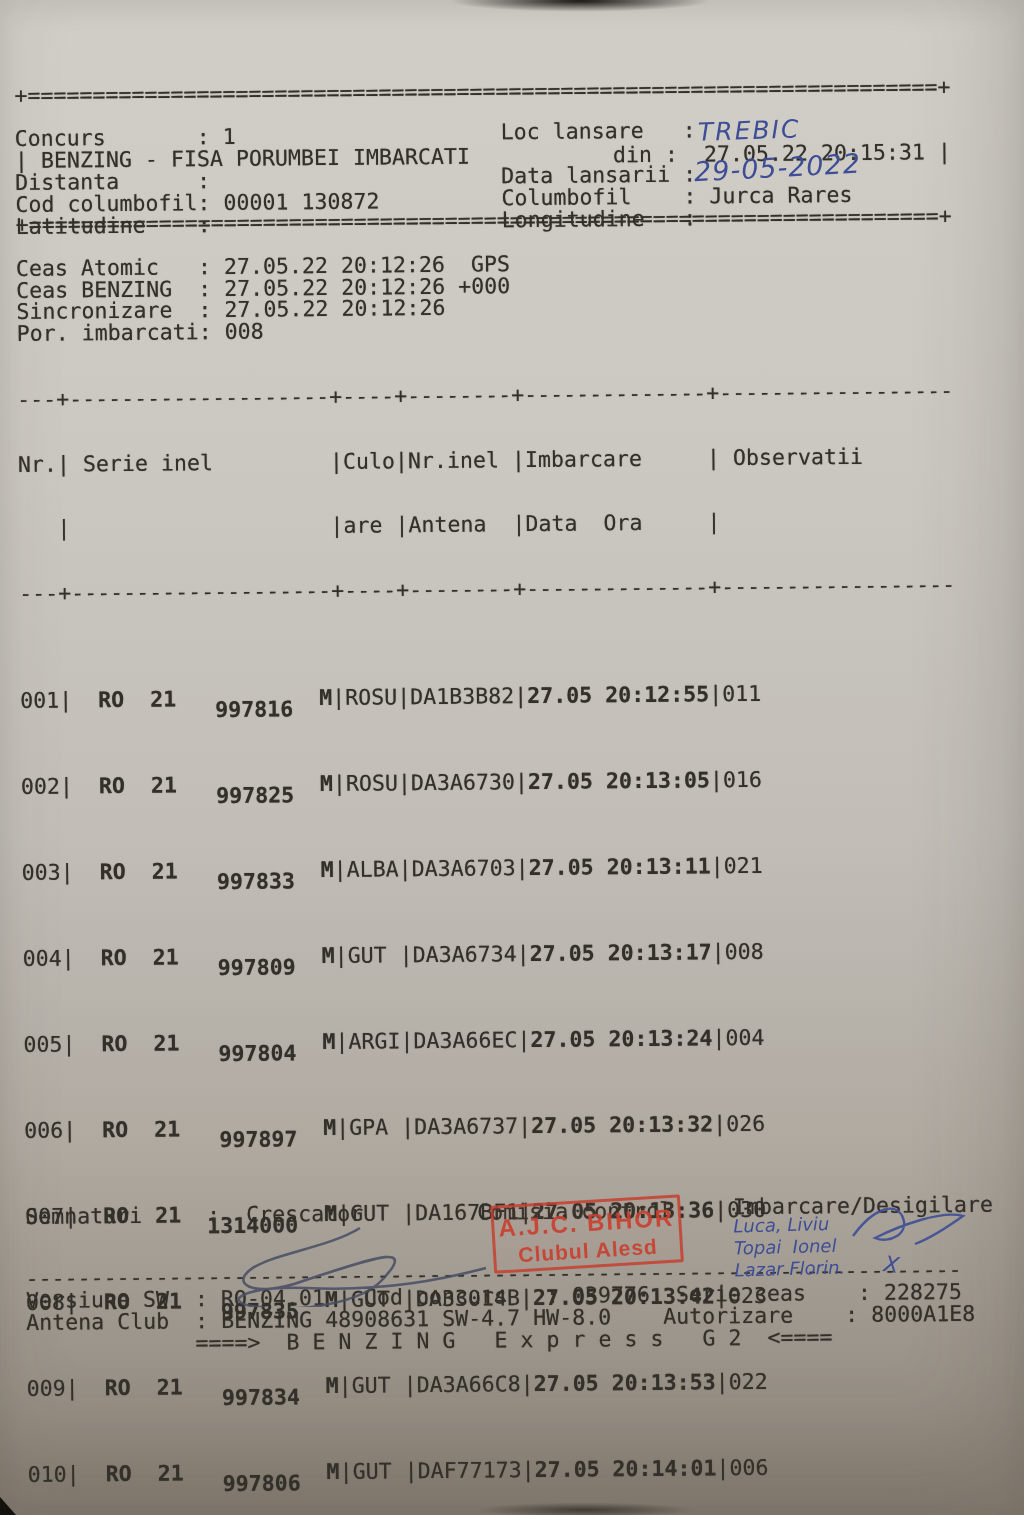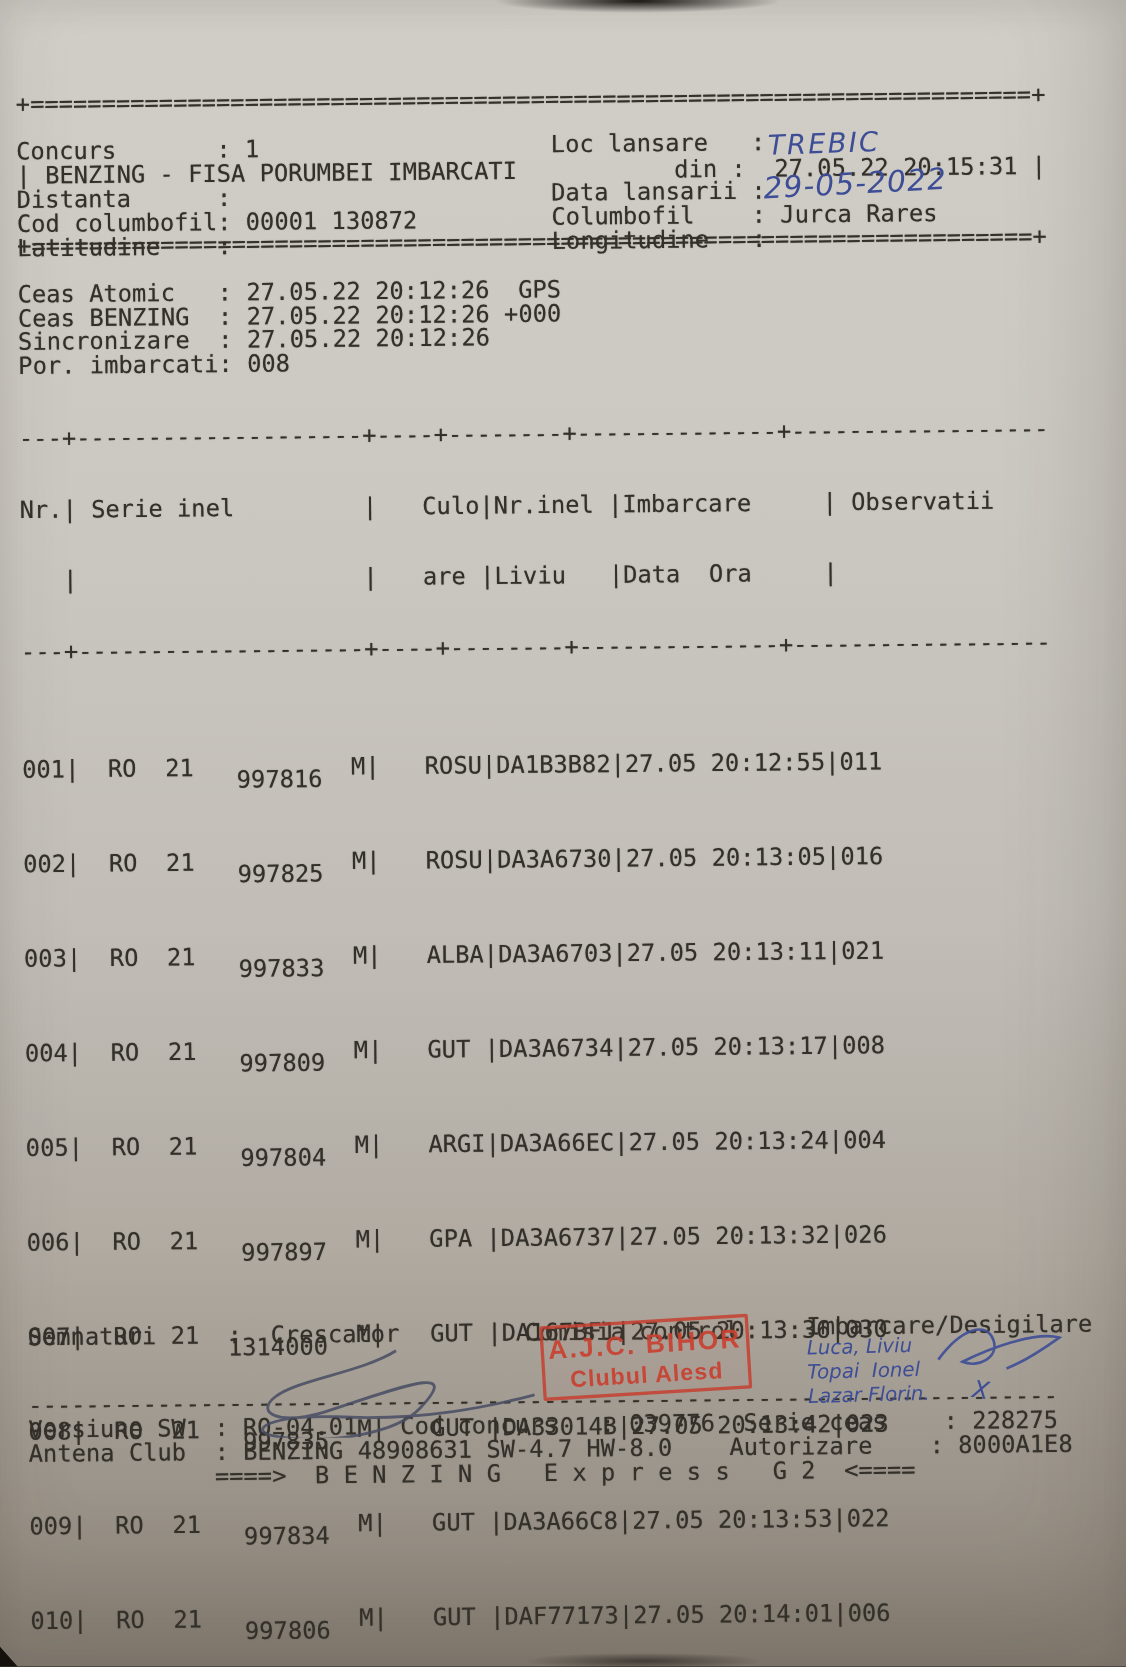--- a/index.html
+++ b/index.html
@@ -17,25 +17,25 @@
     transform:rotate(-0.55deg);transform-origin:0 60px;
     font-family:"DejaVu Sans Mono",monospace;font-size:21.6px;line-height:21.5px;
     color:#33302a;text-shadow:0 0 1px rgba(51,48,42,.55);white-space:pre;}
   .abs{position:absolute;left:0;white-space:pre;}
   .lbl{display:inline-block;width:14ch;white-space:pre;}
   .lbl13{display:inline-block;width:14ch;white-space:pre;}
   
   #tableBlock{position:absolute;left:0;top:346px;}
   .tline{white-space:pre;height:21.5px;}
   .c{display:inline-block;vertical-align:top;white-space:pre;overflow:visible;}
-  .nrC{width:3ch;} .serieC{width:20ch;} .culoC{width:4ch;margin-left:41px;} .senzC{width:8ch;}
+  .nrC{width:3ch;} .serieC{width:20ch;} .culoC{width:4ch;} .senzC{width:8ch;}
   .imbC{width:14ch;} .obsC{width:18ch;}
   .pipe{display:inline-block;width:1ch;vertical-align:top;}
   .pipe::before{content:"|";}
-  .sc{display:inline-block;vertical-align:top;white-space:pre;}
+  .sc{display:inline-block;vertical-align:top;white-space:pre;font-weight:bold;}
   .country{width:4ch;text-align:right;} .year{width:4ch;text-align:right;}
   .ring{width:9ch;text-align:right;margin-top:11px;} .sex{width:3ch;text-align:right;}
   .idate{width:6ch;} .itime{width:8ch;}
   
   .hand{position:absolute;font-family:"DejaVu Sans",sans-serif;font-style:italic;
     color:#3e4e96;white-space:pre;}
   #hwLoc{left:698px;top:116px;font-size:25px;transform:rotate(-2deg);letter-spacing:2px;}
   #hwData{left:694px;top:152px;font-size:27px;transform:rotate(-3deg);letter-spacing:1px;}
   #stamp{position:absolute;left:492px;top:1200px;width:184px;height:62px;
     border:3.5px solid rgba(198,64,48,.85);border-radius:2px;transform:rotate(-3.5deg);
@@ -79,21 +79,21 @@
     
     <div class="abs" style="top:258px;"><span class="lbl">Ceas Atomic</span><span>: 27.05.22 20:12:26  GPS</span></div>
     <div class="abs" style="top:279.5px;"><span class="lbl">Ceas BENZING</span><span>: 27.05.22 20:12:26 +000</span></div>
     <div class="abs" style="top:301px;"><span class="lbl">Sincronizare</span><span>: 27.05.22 20:12:26</span></div>
     <div class="abs" style="top:322.5px;"><span class="lbl">Por. imbarcati</span><span>: 008</span></div>
 
     
     <div id="tableBlock">
       <div class="tline">---+--------------------+----+--------+--------------+------------------</div>
       <div class="tline"><span class="c nrC">Nr.</span><span class="pipe"></span><span class="c serieC"> Serie inel</span><span class="pipe"></span><span class="c culoC">Culo</span><span class="pipe"></span><span class="c senzC">Nr.inel</span><span class="pipe"></span><span class="c imbC">Imbarcare</span><span class="pipe"></span><span class="c obsC"> Observatii</span></div>
-      <div class="tline"><span class="c nrC"></span><span class="pipe"></span><span class="c serieC"></span><span class="pipe"></span><span class="c culoC">are</span><span class="pipe"></span><span class="c senzC">Liviu</span><span class="pipe"></span><span class="c imbC">Data  Ora</span><span class="pipe"></span><span class="c obsC"></span></div>
+      <div class="tline"><span class="c nrC"></span><span class="pipe"></span><span class="c serieC"></span><span class="pipe"></span><span class="c culoC">are</span><span class="pipe"></span><span class="c senzC">Antena</span><span class="pipe"></span><span class="c imbC">Data  Ora</span><span class="pipe"></span><span class="c obsC"></span></div>
       <div class="tline">---+--------------------+----+--------+--------------+------------------</div>
 
       
         <div class="tline"><span class="c nrC">001</span><span class="pipe"></span><span class="c serieC"><span class="sc country">RO</span><span class="sc year">21</span><span class="sc ring">997816</span><span class="sc sex">M</span></span><span class="pipe"></span><span class="c culoC">ROSU</span><span class="pipe"></span><span class="c senzC">DA1B3B82</span><span class="pipe"></span><span class="c imbC"><span class="sc idate">27.05</span><span class="sc itime">20:12:55</span></span><span class="pipe"></span><span class="c obsC">011</span></div>
       
         <div class="tline"><span class="c nrC">002</span><span class="pipe"></span><span class="c serieC"><span class="sc country">RO</span><span class="sc year">21</span><span class="sc ring">997825</span><span class="sc sex">M</span></span><span class="pipe"></span><span class="c culoC">ROSU</span><span class="pipe"></span><span class="c senzC">DA3A6730</span><span class="pipe"></span><span class="c imbC"><span class="sc idate">27.05</span><span class="sc itime">20:13:05</span></span><span class="pipe"></span><span class="c obsC">016</span></div>
       
         <div class="tline"><span class="c nrC">003</span><span class="pipe"></span><span class="c serieC"><span class="sc country">RO</span><span class="sc year">21</span><span class="sc ring">997833</span><span class="sc sex">M</span></span><span class="pipe"></span><span class="c culoC">ALBA</span><span class="pipe"></span><span class="c senzC">DA3A6703</span><span class="pipe"></span><span class="c imbC"><span class="sc idate">27.05</span><span class="sc itime">20:13:11</span></span><span class="pipe"></span><span class="c obsC">021</span></div>
       
         <div class="tline"><span class="c nrC">004</span><span class="pipe"></span><span class="c serieC"><span class="sc country">RO</span><span class="sc year">21</span><span class="sc ring">997809</span><span class="sc sex">M</span></span><span class="pipe"></span><span class="c culoC">GUT</span><span class="pipe"></span><span class="c senzC">DA3A6734</span><span class="pipe"></span><span class="c imbC"><span class="sc idate">27.05</span><span class="sc itime">20:13:17</span></span><span class="pipe"></span><span class="c obsC">008</span></div>

